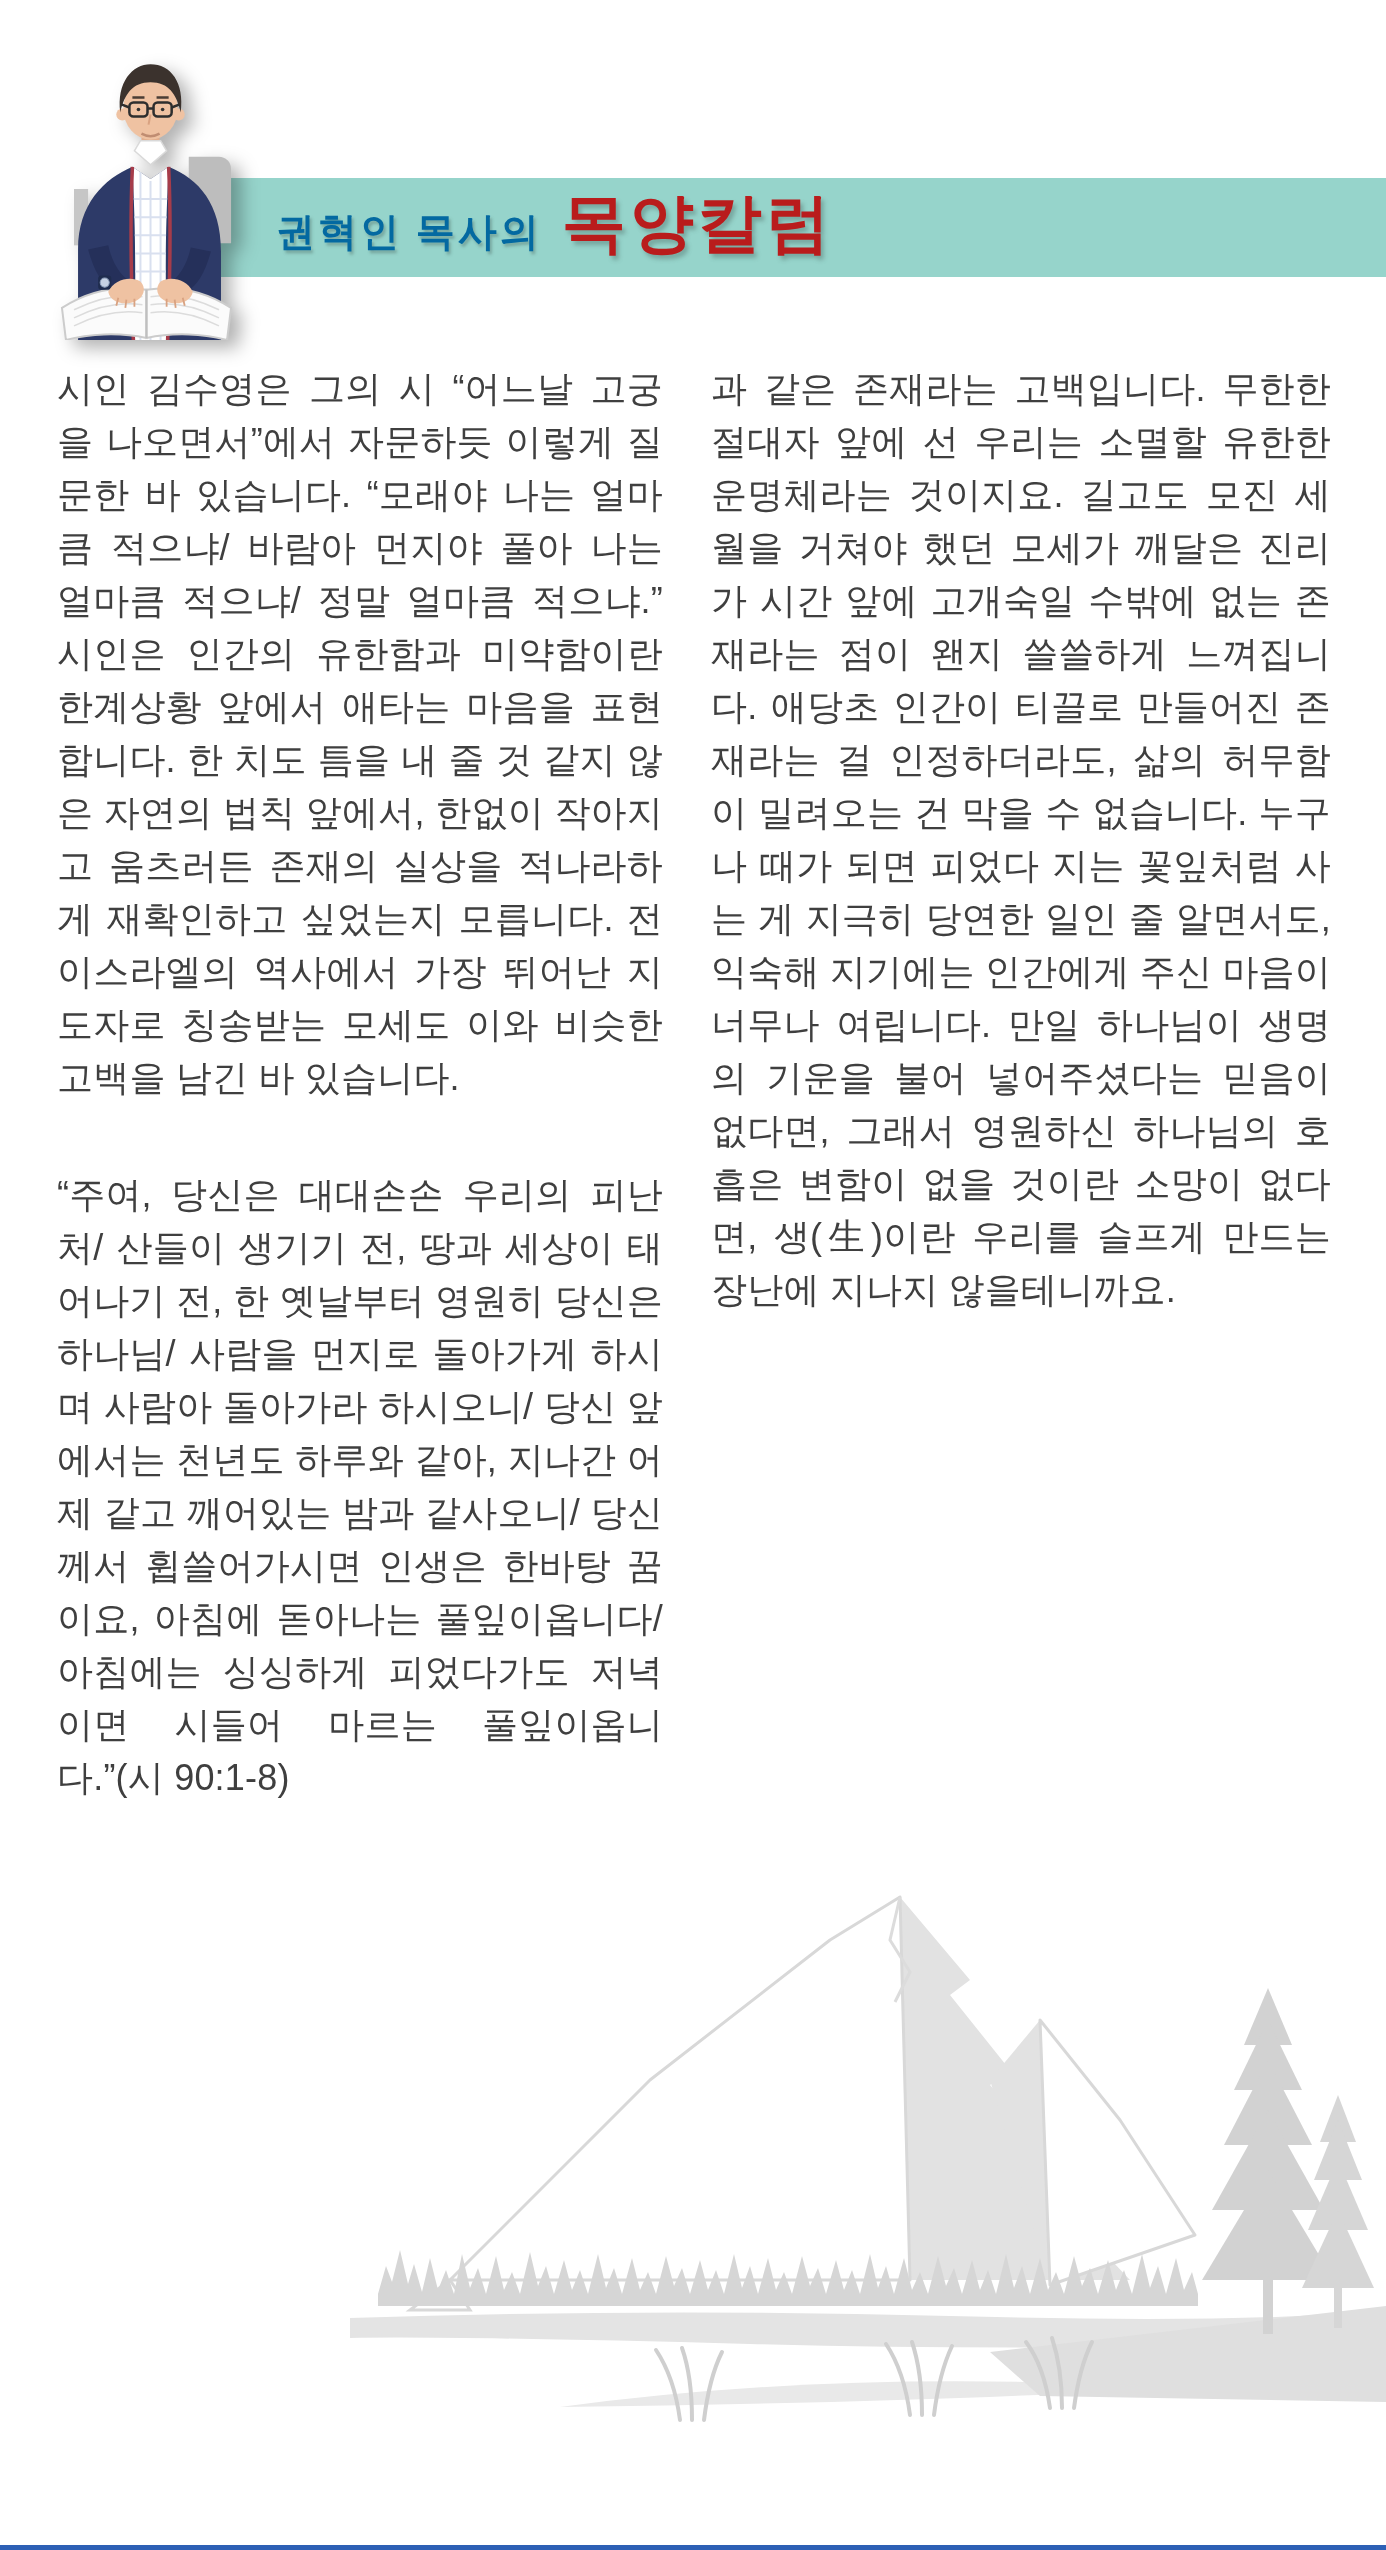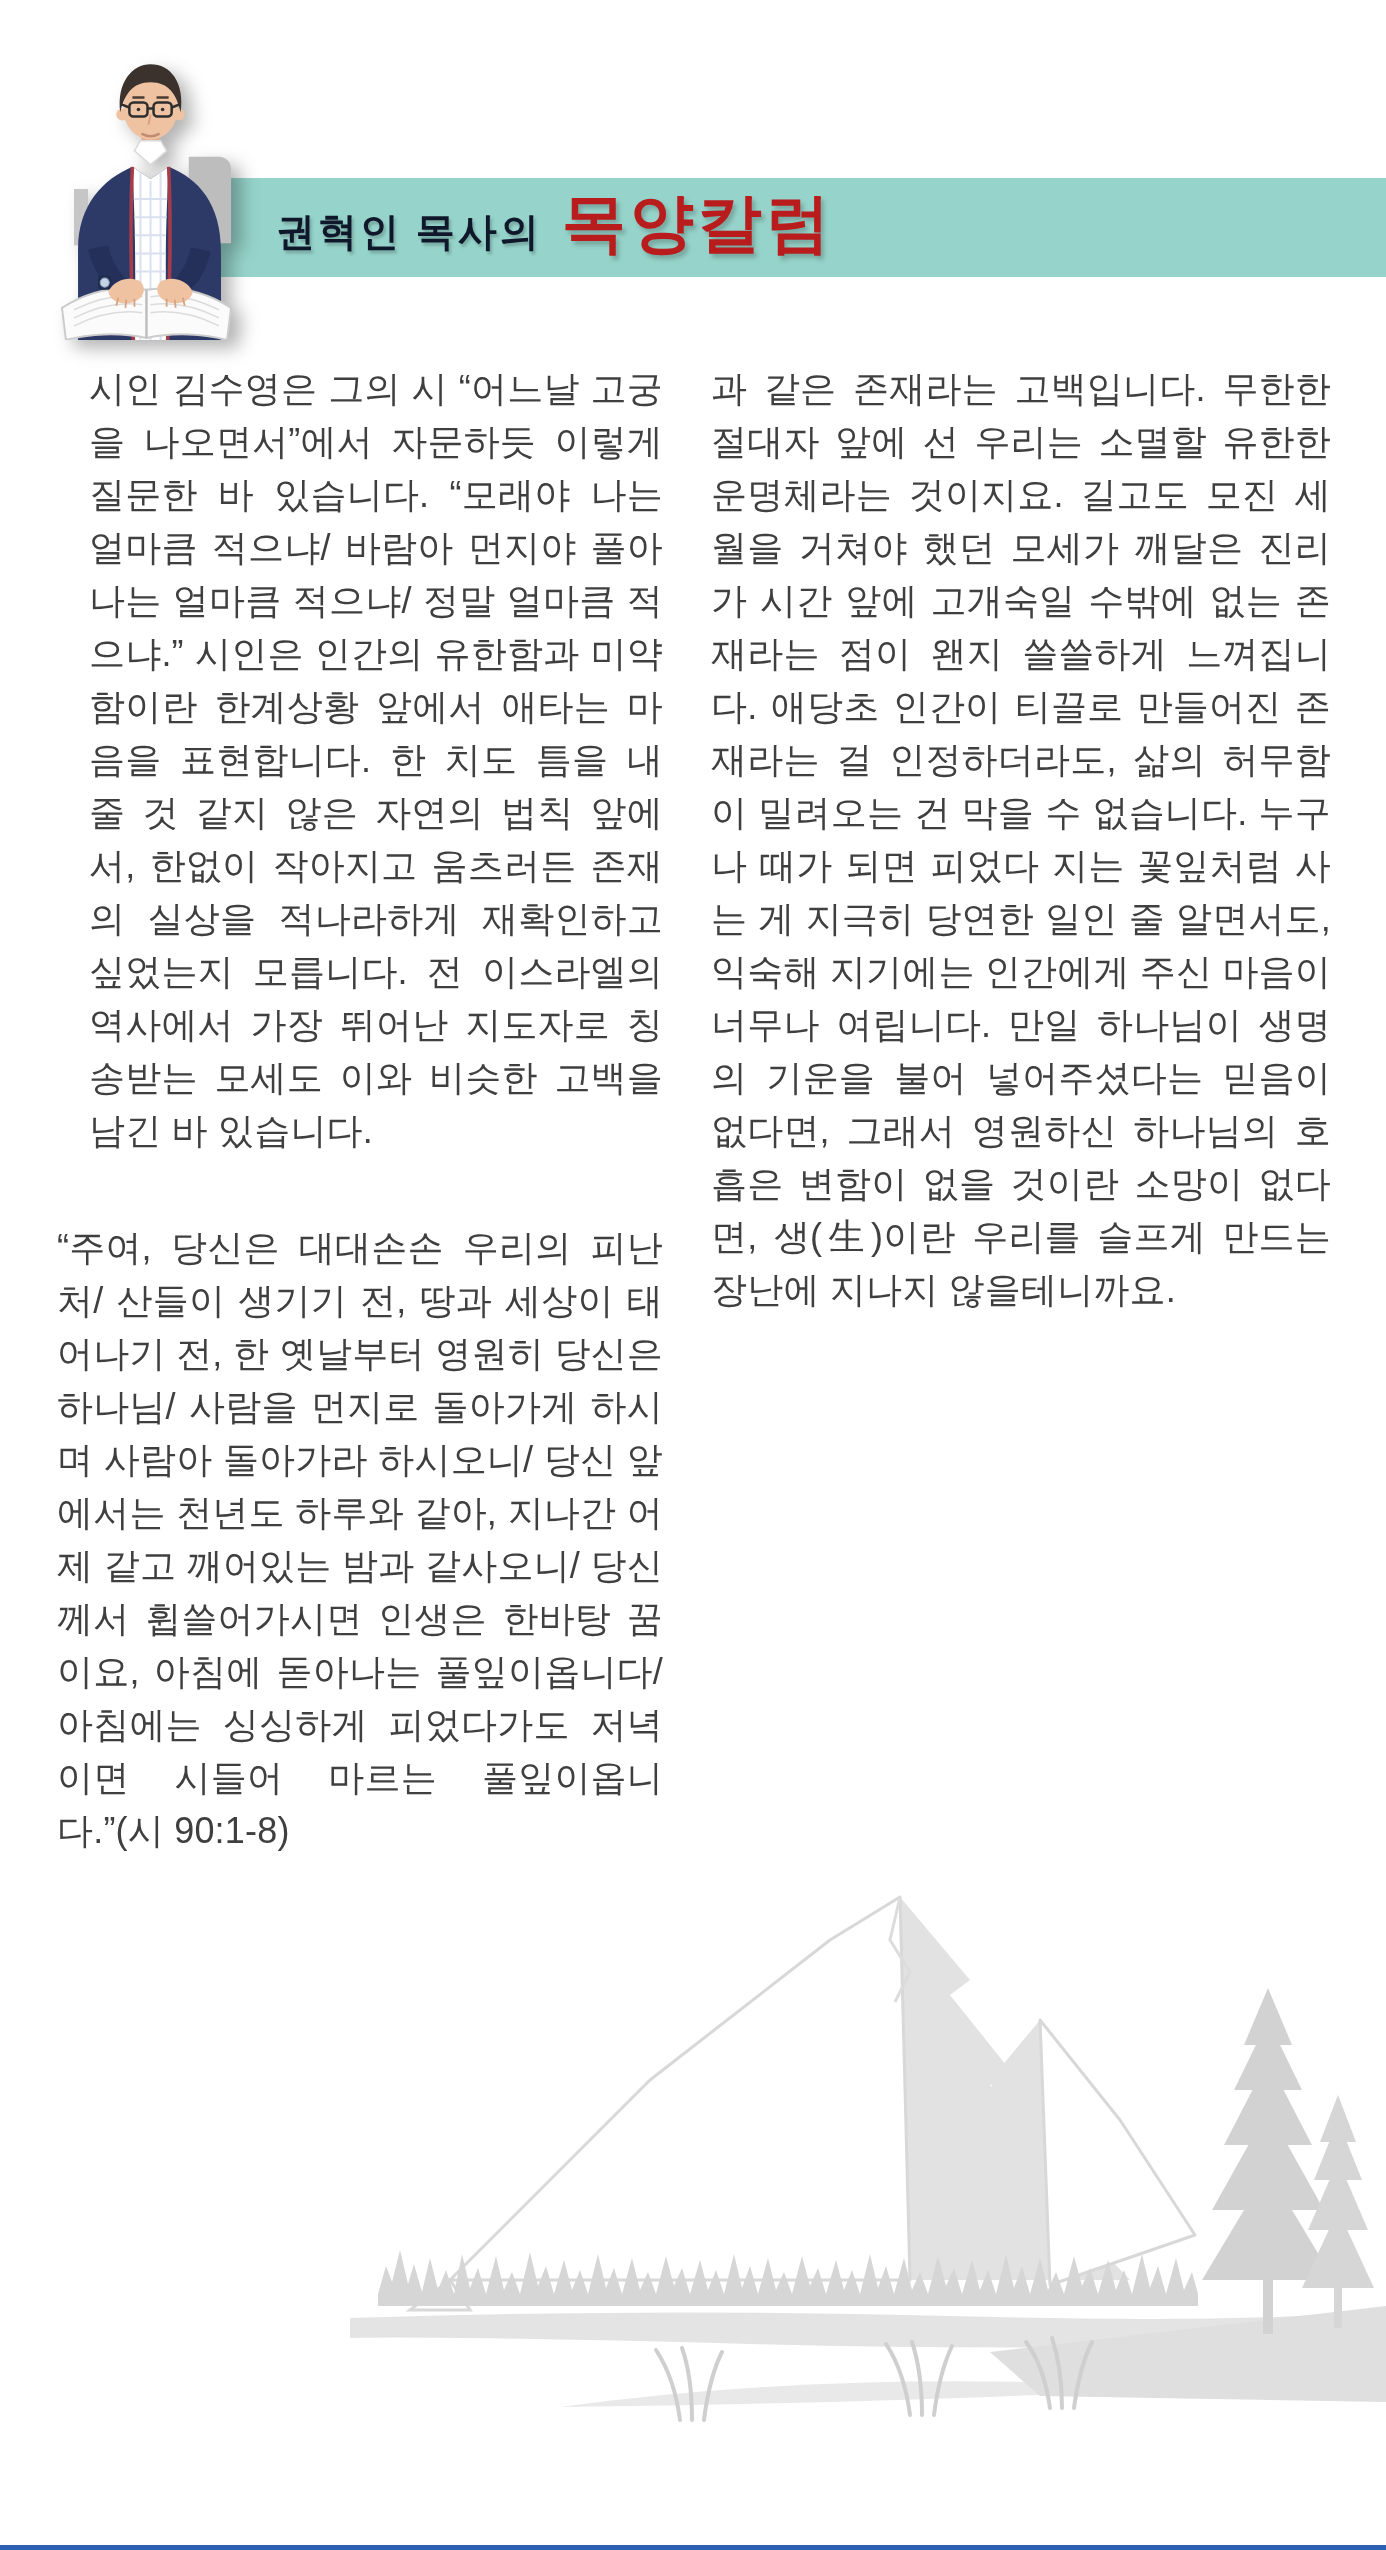--- a/index.html
+++ b/index.html
@@ -9,21 +9,21 @@
   }
   .banner{
     position:absolute;left:180px;right:0;top:178px;height:99px;
     background:#96d4cb;z-index:1;
   }
   .banner-text{
     position:absolute;left:96px;bottom:10px;
     display:flex;align-items:baseline;white-space:nowrap;
   }
   .banner-pretitle{
-    font-size:39px;font-weight:bold;color:#0f172a;letter-spacing:3px;
+    font-size:39px;font-weight:bold;color:#0369a1;letter-spacing:3px;
     text-shadow:2px 3px 3px rgba(80,110,105,.45);
   }
   .banner-title{
     font-size:64px;font-weight:bold;color:#b91c1c;margin-left:20px;letter-spacing:4px;
     text-shadow:3px 4px 4px rgba(80,110,105,.45);
   }
   .photo{
     position:absolute;left:52px;top:38px;width:190px;height:302px;z-index:3;
     filter:drop-shadow(10px 8px 9px rgba(0,0,0,.30));
   }
@@ -160,20 +160,20 @@
       <path d="M572,535 C572,500 568,480 562,462"></path>
       <path d="M584,535 C588,503 594,483 602,466"></path>
       <path d="M700,528 C696,500 688,478 676,462"></path>
       <path d="M712,528 C712,495 708,476 702,458"></path>
       <path d="M724,528 C728,498 734,478 742,462"></path>
     </g>
   </svg>
 </div>
 
 <div class="col col-left">
-  <p style="color: rgb(63, 63, 63); margin-left: 32px;">시인 김수영은 그의 시 “어느날 고궁을 나오면서”에서 자문하듯 이렇게 질문한 바 있습니다. “모래야 나는 얼마큼 적으냐/ 바람아 먼지야 풀아 나는 얼마큼 적으냐/ 정말 얼마큼 적으냐.” 시인은 인간의 유한함과 미약함이란 한계상황 앞에서 애타는 마음을 표현합니다. 한 치도 틈을 내 줄 것 같지 않은 자연의 법칙 앞에서, 한없이 작아지고 움츠러든 존재의 실상을 적나라하게 재확인하고 싶었는지 모릅니다. 전 이스라엘의 역사에서 가장 뛰어난 지도자로 칭송받는 모세도 이와 비슷한 고백을 남긴 바 있습니다.</p>
+  <p style="color: rgb(63, 63, 63);">시인 김수영은 그의 시 “어느날 고궁을 나오면서”에서 자문하듯 이렇게 질문한 바 있습니다. “모래야 나는 얼마큼 적으냐/ 바람아 먼지야 풀아 나는 얼마큼 적으냐/ 정말 얼마큼 적으냐.” 시인은 인간의 유한함과 미약함이란 한계상황 앞에서 애타는 마음을 표현합니다. 한 치도 틈을 내 줄 것 같지 않은 자연의 법칙 앞에서, 한없이 작아지고 움츠러든 존재의 실상을 적나라하게 재확인하고 싶었는지 모릅니다. 전 이스라엘의 역사에서 가장 뛰어난 지도자로 칭송받는 모세도 이와 비슷한 고백을 남긴 바 있습니다.</p>
   <p style="color: rgb(63, 63, 63);">“주여, 당신은 대대손손 우리의 피난처/ 산들이 생기기 전, 땅과 세상이 태어나기 전, 한 옛날부터 영원히 당신은 하나님/ 사람을 먼지로 돌아가게 하시며 사람아 돌아가라 하시오니/ 당신 앞에서는 천년도 하루와 같아, 지나간 어제 같고 깨어있는 밤과 같사오니/ 당신께서 휩쓸어가시면 인생은 한바탕 꿈이요, 아침에 돋아나는 풀잎이옵니다/ 아침에는 싱싱하게 피었다가도 저녁이면 시들어 마르는 풀잎이옵니다.”(시 90:1-8)</p>
 </div>
 <div class="col col-right">
   <p style="color: rgb(63, 63, 63);">과 같은 존재라는 고백입니다. 무한한 절대자 앞에 선 우리는 소멸할 유한한 운명체라는 것이지요. 길고도 모진 세월을 거쳐야 했던 모세가 깨달은 진리가 시간 앞에 고개숙일 수밖에 없는 존재라는 점이 왠지 쓸쓸하게 느껴집니다. 애당초 인간이 티끌로 만들어진 존재라는 걸 인정하더라도, 삶의 허무함이 밀려오는 건 막을 수 없습니다. 누구나 때가 되면 피었다 지는 꽃잎처럼 사는 게 지극히 당연한 일인 줄 알면서도, 익숙해 지기에는 인간에게 주신 마음이 너무나 여립니다. 만일 하나님이 생명의 기운을 불어 넣어주셨다는 믿음이 없다면, 그래서 영원하신 하나님의 호흡은 변함이 없을 것이란 소망이 없다면, 생(生)이란 우리를 슬프게 만드는 장난에 지나지 않을테니까요.</p>
 </div>
 
 <div class="bottom-rule" style="background: rgb(45, 96, 181);"></div>
 
 </body></html>

